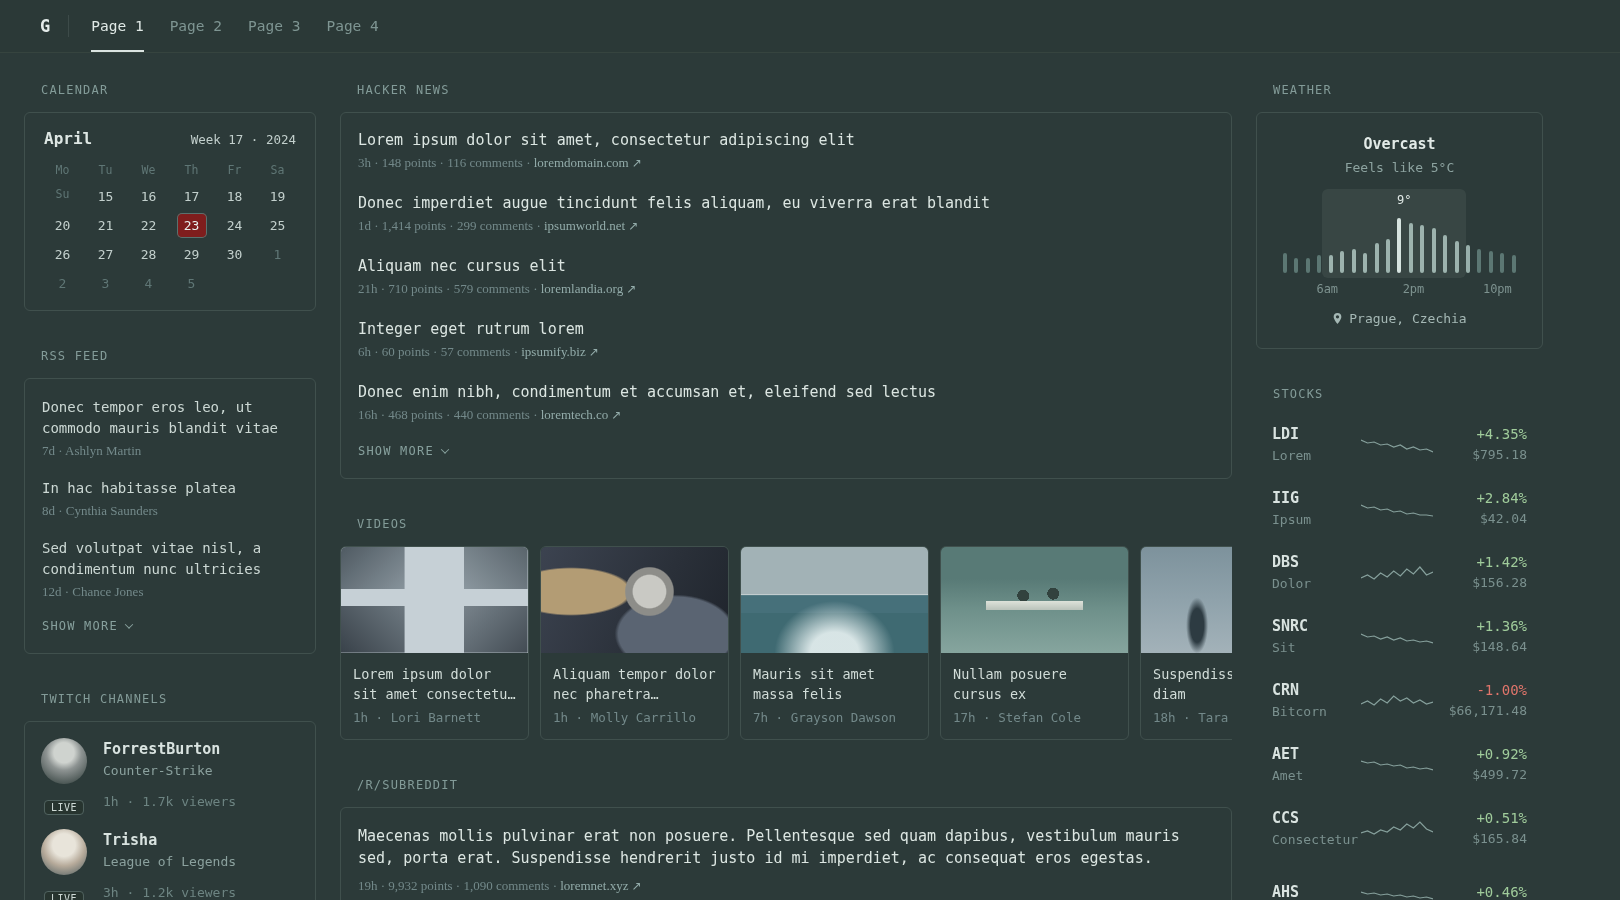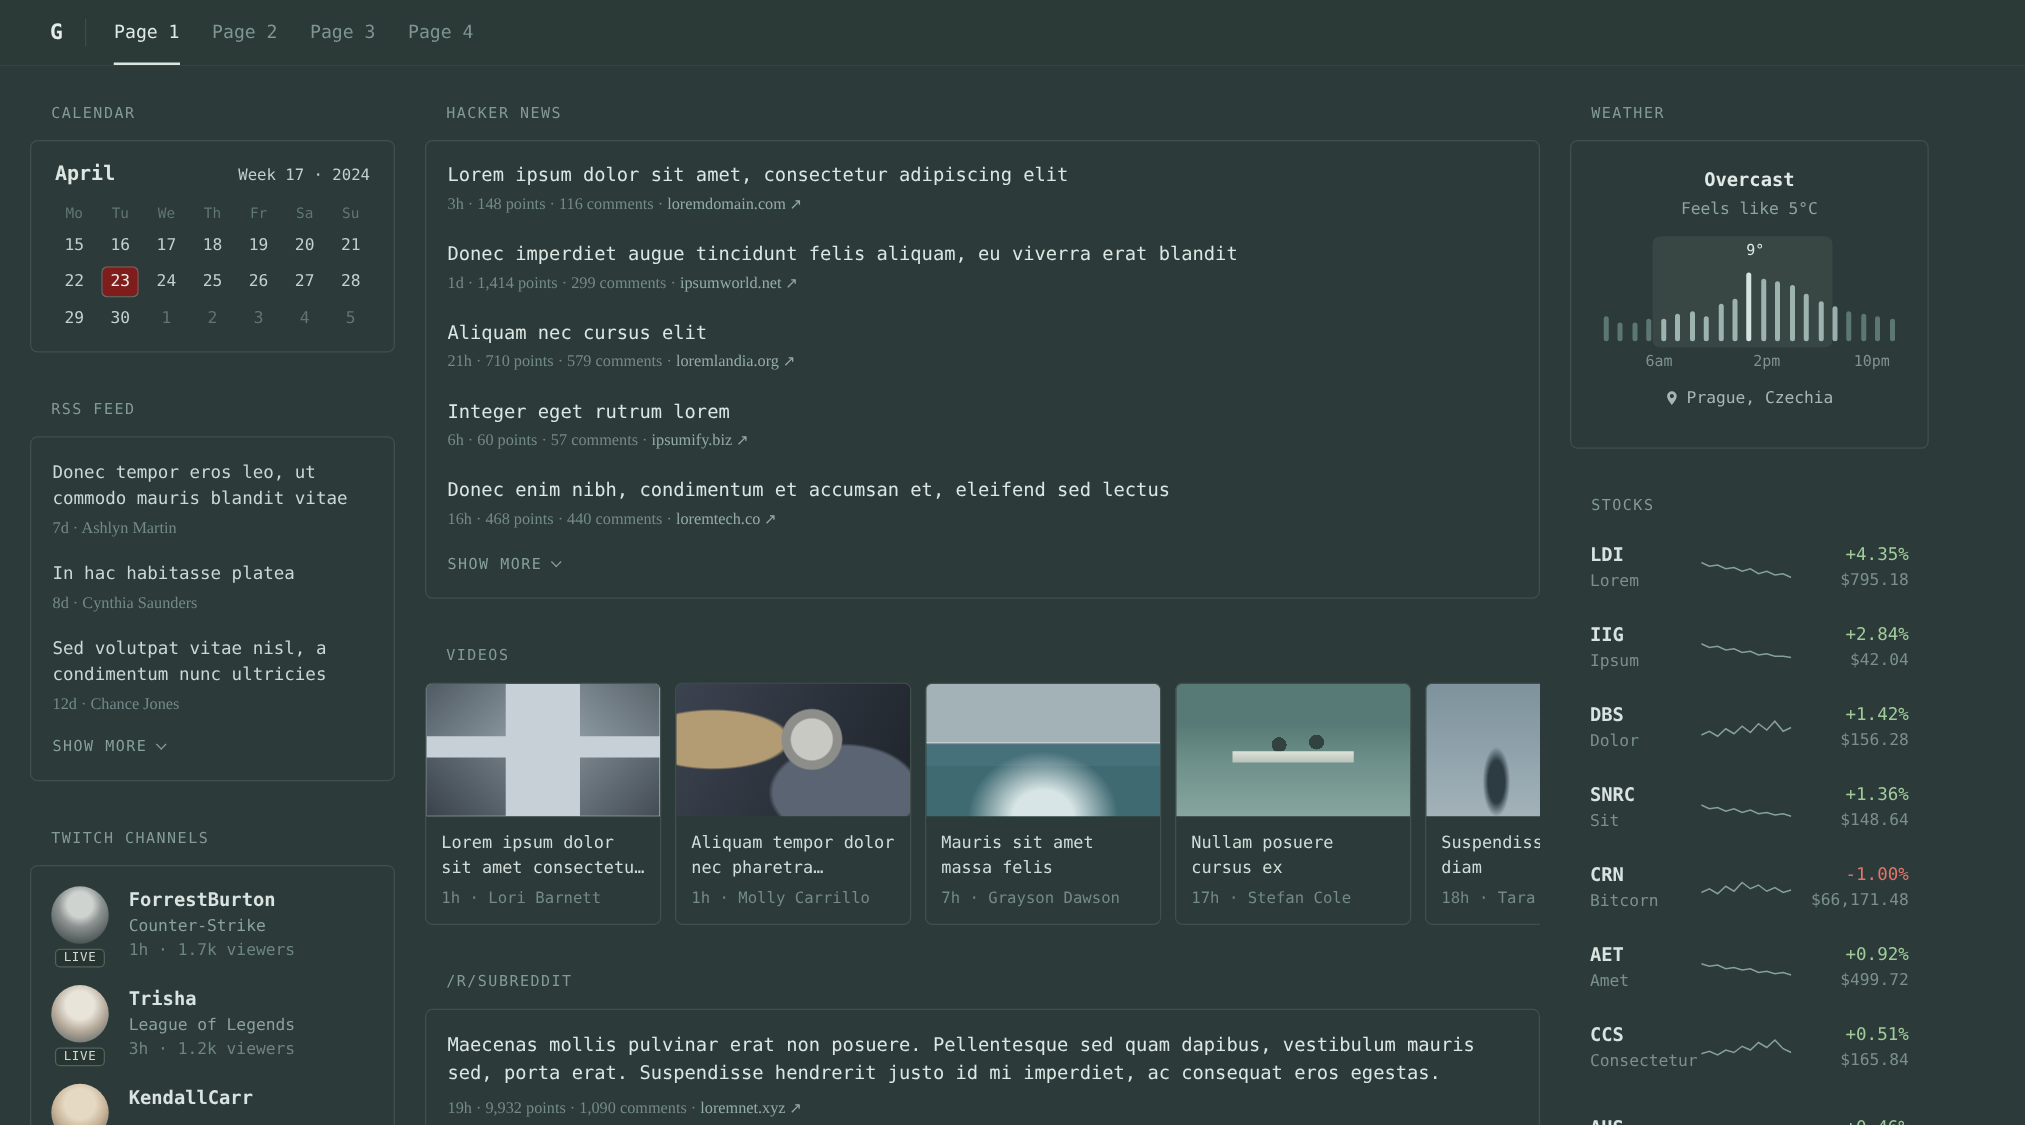--- a/index.html
+++ b/index.html
@@ -42,21 +42,21 @@
     font-size: 12px; letter-spacing: .1em; color: #839b98;
     padding-left: 17px; margin-bottom: 15px;
   }
   .card { border: 1px solid #40504d; border-radius: 6px; }
 
   
   .cal-card { padding: 16px 16px 14px; }
   .cal-head { display: flex; justify-content: space-between; align-items: baseline; padding: 0 3px; }
   .cal-month { font-size: 16px; font-weight: bold; color: #dde6e3; }
   .cal-week { font-size: 12.5px; color: #c2cfcc; }
-  .cal-grid { display: grid; grid-template-columns: repeat(7, 1fr); row-gap: 4px; margin-top: 12px; justify-items: center; }
+  .cal-grid { display: grid; grid-template-columns: repeat(6, 1fr); row-gap: 4px; margin-top: 12px; justify-items: center; }
   .cal-dow { font-size: 11.5px; color: #5f7675; height: 20px; display: flex; align-items: center; }
   .cal-day {
     font-size: 13px; color: #c3d0cd; height: 25px; min-width: 30px;
     display: flex; align-items: center; justify-content: center; border-radius: 5px;
   }
   .cal-day.dim { color: #5f7675; }
   .cal-day.today { background: #7f1d1d; box-shadow: inset 0 0 0 1px #5a716e; color: #e8efec; }
 
   
   .item-meta { font-size: 13px; color: #73898a; margin-top: 4px; font-family: Liberation Serif, serif; }
@@ -86,21 +86,21 @@
   .av-2 { background: radial-gradient(circle at 50% 35%, #e8e4da 0 30%, #b7ab9b 55%, #6a7270 85%); }
   .av-3 { background: radial-gradient(circle at 50% 35%, #e6d9c4 0 32%, #c8b497 55%, #77706a 85%); }
   .tw-live {
     position: absolute; left: 50%; transform: translateX(-50%); bottom: -6px;
     font-size: 10px; letter-spacing: .05em;
     background: #27342f; border: 1px solid #516360; border-radius: 4px;
     padding: 1px 6px; color: #cfdad6; text-align: right;
   }
   .tw-name { font-size: 15px; font-weight: bold; color: #d9e3e0; margin-top: 2px; }
   .tw-game { font-size: 13px; color: #8ba19e; margin-top: 5px; }
-  .tw-meta { font-size: 13px; color: #6d8482; margin-top: 4px; }
+  .tw-meta { font-size: 13px; color: #6d8482; margin-top: 16px; }
 
   
   .hn-card { padding: 16px 17px 20px; }
   .hn-item { margin-bottom: 21px; }
   .hn-title { font-size: 15px; line-height: 22px; color: #dce6e2; cursor: pointer; }
 
   .sub-card { padding: 18px 17px 22px; }
   .sub-item { margin-bottom: 18px; }
   .sub-title { font-size: 15px; line-height: 21.5px; color: #dce6e2; cursor: pointer; }
   .sub-item .item-meta { margin-top: 9px; }
@@ -147,21 +147,21 @@
     background-size: 52% 9px, 100% 100%, 100% 100%, 100% 100%;
     background-position: 50% 56%, 0 0, 0 0, 0 0;
   }
   .thumb-fog {
     background:
       radial-gradient(ellipse 11px 28px at 30% 74%, #2d3b42 0 60%, rgba(0,0,0,0) 100%),
       linear-gradient(#7d929c 0%, #8fa2ab 50%, #a3b2b9 100%);
   }
 
   
-  .weather-card { padding: 16px 16px 32px; text-align: center; }
+  .weather-card { padding: 16px 16px 22px; text-align: center; }
   .w-cond { font-size: 15px; font-weight: bold; color: #e2eae7; margin-top: 6px; }
   .w-feels { font-size: 13px; color: #8da3a0; margin-top: 7px; }
   .w-chart {
     position: relative; height: 56px; margin: 42px 10px 0;
     display: flex; justify-content: space-between; align-items: flex-end;
   }
   .w-band { position: absolute; top: -28px; bottom: -5px; background: rgba(222,236,228,0.07); border-radius: 6px; }
   .w-bar { width: 4px; border-radius: 2px; background: #5c7773; }
   .w-bar.in { background: #98afab; }
   .w-bar.peak { background: #d5e2df; }

